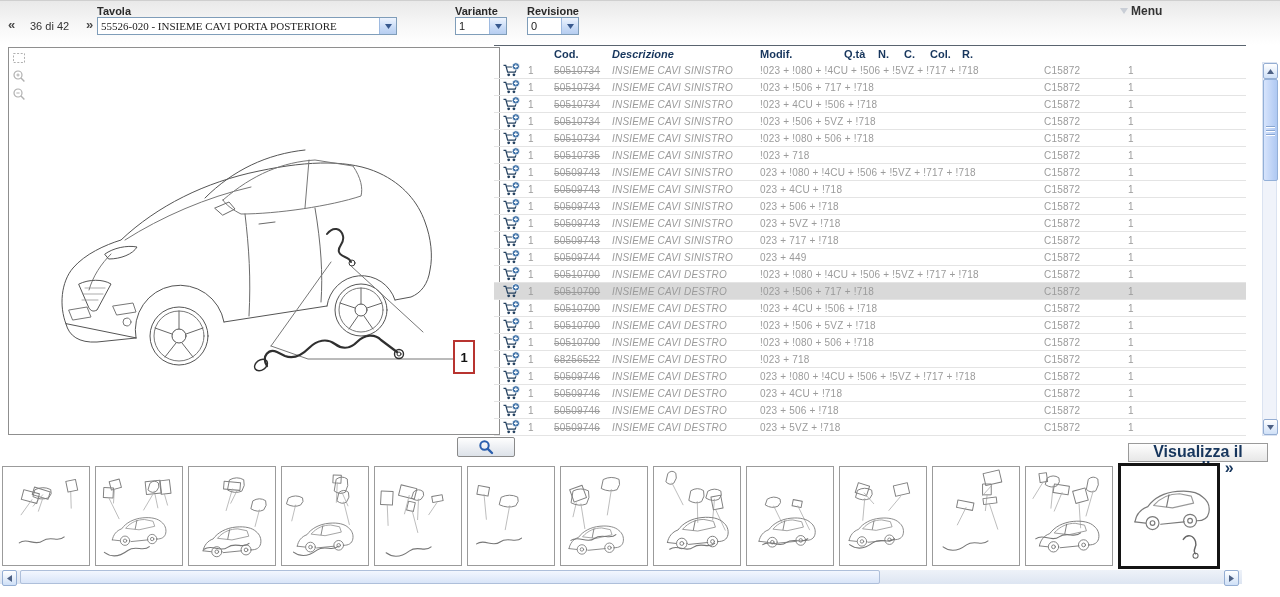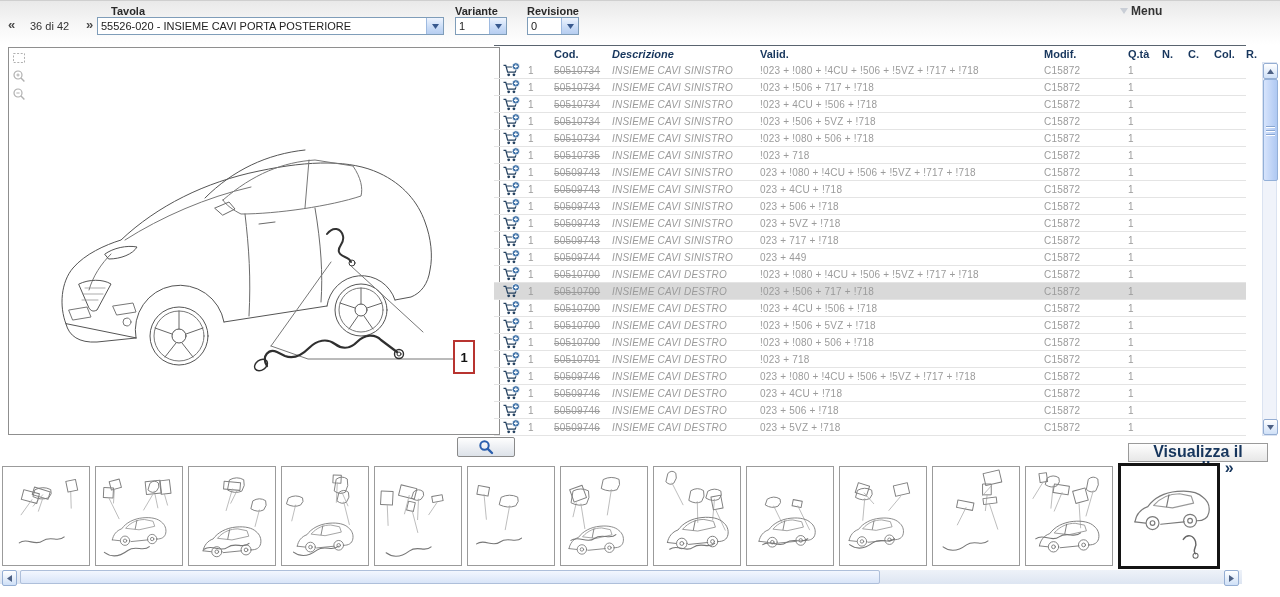--- a/index.html
+++ b/index.html
@@ -94,22 +94,22 @@
 </head>
 <body>
 
 <div class="app">
 
   <div class="toolbar">
     <span class="pager-btn" style="left:8px;">«</span>
     <span class="pager-pos" style="left:30px;">36 di 42</span>
     <span class="pager-btn" style="left:86px;">»</span>
 
-    <span class="tb-label" style="left:97px;margin-left:14px;">Tavola</span>
-    <div class="xp-select" style="left:97px;width:347px;">
+    <span class="tb-label" style="left:97px;">Tavola</span>
+    <div class="xp-select" style="left:97px;width:300px;font-family:Liberation Serif, serif;">
       <span class="val">55526-020 - INSIEME CAVI PORTA POSTERIORE</span>
       <span class="btn">
         <svg class="chev" width="7" height="5" viewBox="0 0 7 5">
             <path d="M0 0h7L3.5 5z" fill="#38598e"></path>
           </svg>
       </span>
     </div>
 
     <span class="tb-label" style="left:455px;">Variante</span>
     <div class="xp-select" style="left:455px;width:52px;">
@@ -213,21 +213,20 @@
       <path d="M9.8 9.8 L14 14" stroke="#2b5fad" stroke-width="2.4" stroke-linecap="round"></path>
     </svg>
   </button>
 
   <div class="table">
     <div class="thead">
       <span class="c-cart"></span>
       <span class="c-n"></span>
       <span class="c-cod">Cod.</span>
       <span class="c-desc">Descrizione</span>
-      <span class="c-valid">Valid.</span>
       <span class="c-modif">Modif.</span>
       <span class="c-qty">Q.tà</span>
       <span class="c-n2">N.</span>
       <span class="c-c">C.</span>
       <span class="c-col">Col.</span>
       <span class="c-r">R.</span>
     </div>
     <div class="tbody" id="tbody">
         <div class="row">
     <span class="c-cart">
@@ -590,21 +589,21 @@
     <span class="c-cart">
       <svg class="cart-ic" viewBox="0 0 20 17">
         <path d="M1.5 3.5h2.4l2 7.2h8l2-5.4H5" fill="none" stroke="#23405f" stroke-width="1.3"></path>
         <circle cx="7" cy="13.6" r="1.5" fill="#23405f"></circle>
         <circle cx="12.6" cy="13.6" r="1.5" fill="#23405f"></circle>
         <circle cx="14.6" cy="4.6" r="3.9" fill="#3a6ea5" stroke="#fff" stroke-width="0.9"></circle>
         <path d="M14.6 2.6v4M12.6 4.6h4" stroke="#fff" stroke-width="1.2"></path>
       </svg>
     </span>
     <span class="c-n">1</span>
-    <span class="c-cod">50510701</span>
+    <span class="c-cod">68256522</span>
     <span class="c-desc">INSIEME CAVI DESTRO</span>
     <span class="c-valid">!023 + 718</span>
     <span class="c-modif">C15872</span>
     <span class="c-qty">1</span>
     <span class="c-n2"></span>
     <span class="c-c"></span>
     <span class="c-col"></span>
     <span class="c-r"></span>
   </div>
         <div class="row">

